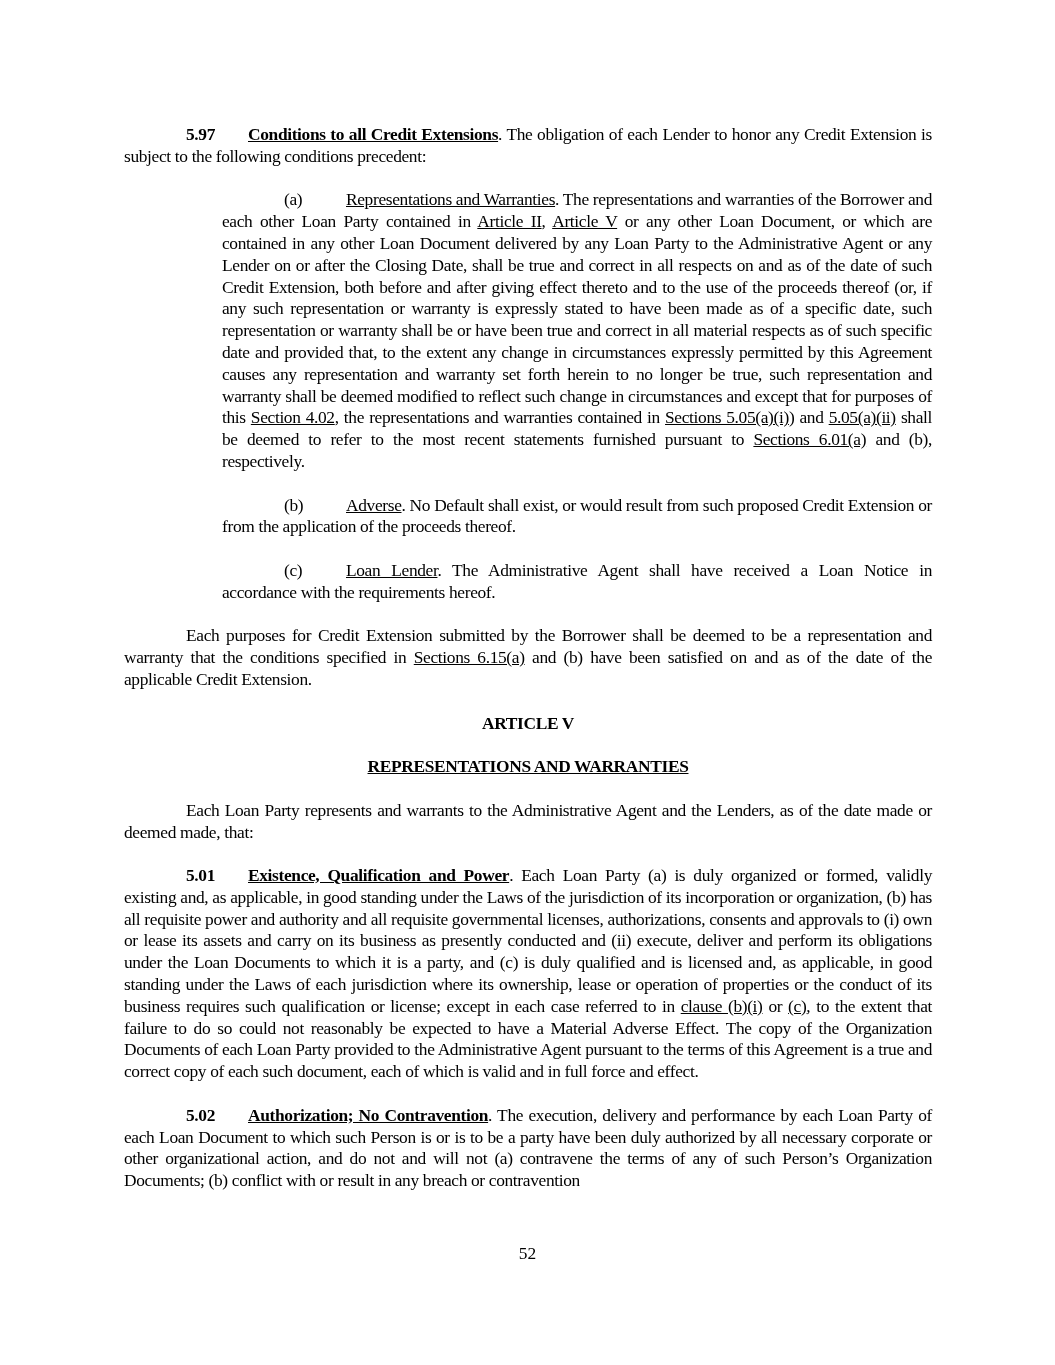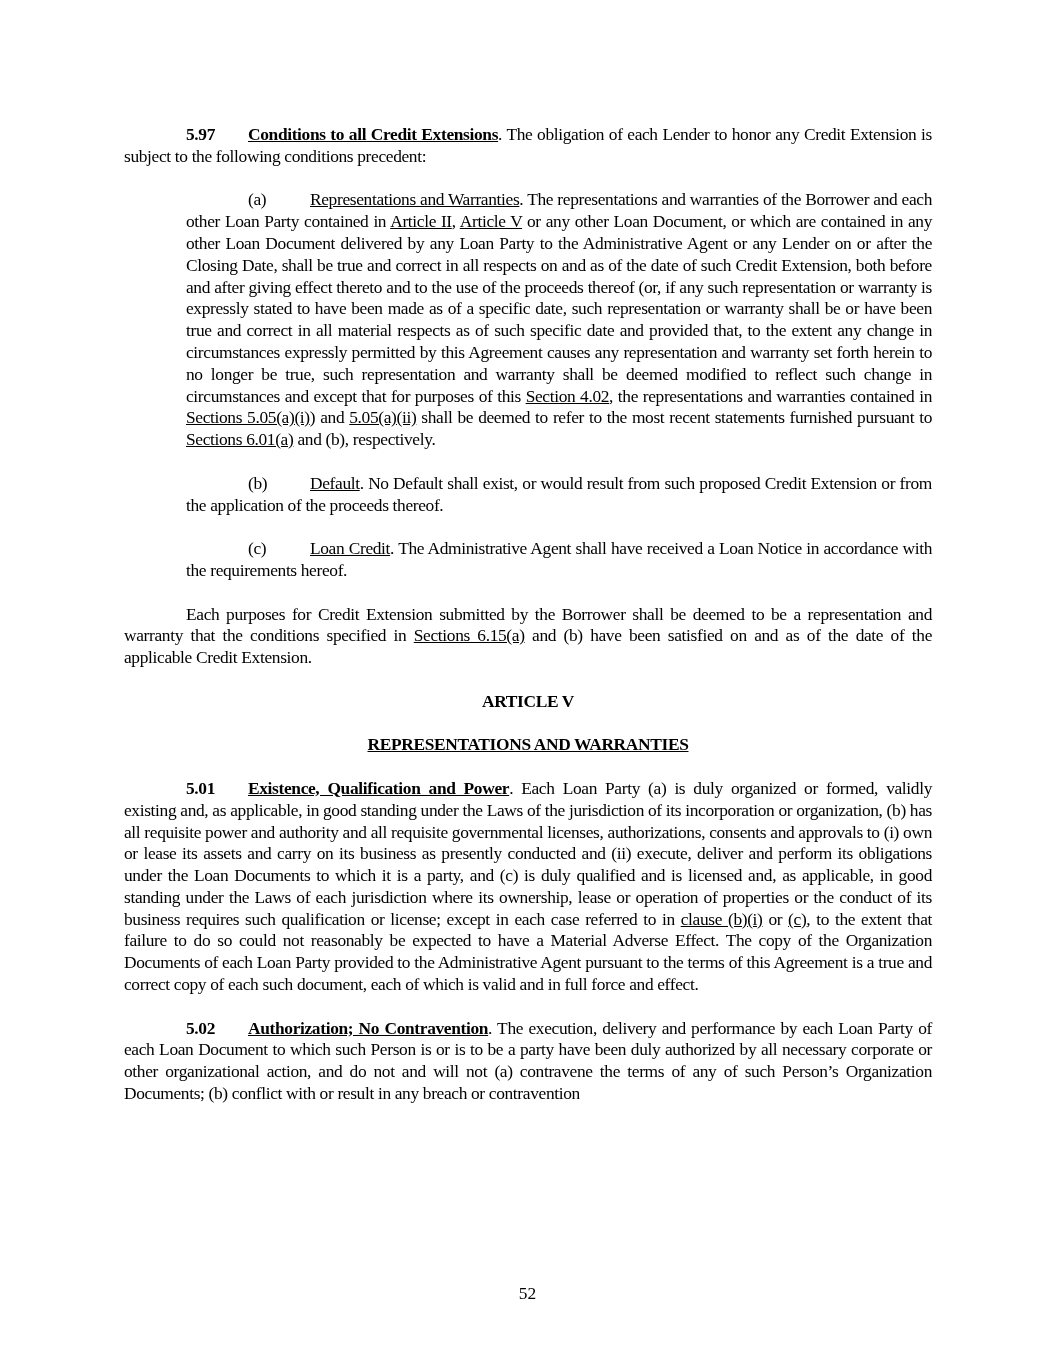--- a/index.html
+++ b/index.html
@@ -6,50 +6,51 @@
   body { width: 1055px; height: 1365px; position: relative; overflow: hidden; }
   .page {
     position: absolute; left: 124px; top: 124px; width: 808px;
     font-family: "Liberation Serif", serif;
     font-size: 17.4px; line-height: 21.8px; color: #000;
     letter-spacing: -0.35px;
   }
   p { margin: 0; text-align: justify; }
   .blk { margin-bottom: 21.8px; }
   .ind1 { text-indent: 62px; }
-  .sub { margin-left: 62px; text-indent: 62px; }
+  .sub { margin-left: 98px; text-indent: 62px; }
   .num { font-weight: bold; display: inline-block; width: 62px; text-indent: 0; }
   .lbl { display: inline-block; width: 62px; text-indent: 0; }
   .hd { font-weight: bold; text-decoration: underline; margin-top: 32px; }
   .u { text-decoration: underline; }
   .center { text-align: center; font-weight: bold; }
   .pageno {
-    position: absolute; left: 0; width: 1055px; top: 1283px; text-align: center;
+    position: absolute; left: 0; width: 1055px; top: 1243px; text-align: center;
     font-family: "Liberation Serif", serif; font-size: 17.4px; color: #000;
   }
 </style>
 </head>
 <body>
 
 <div class="page">
 
   <p class="blk ind1"><span class="num">5.97</span><span class="hd">Conditions to all Credit Extensions</span><span>.  The obligation of each Lender to honor any Credit Extension is subject to the following conditions precedent:</span></p>
 
   <p class="blk sub"><span class="lbl">(a)</span><span class="u">Representations and Warranties</span><span>.  The representations and warranties of the Borrower and each other Loan Party contained in </span><span class="u">Article II</span><span>, </span><span class="u">Article V</span><span> or any other Loan Document, or which are contained in any other Loan Document delivered by any Loan Party to the Administrative Agent or any Lender on or after the Closing Date, shall be true and correct in all respects on and as of the date of such Credit Extension, both before and after giving effect thereto and to the use of the proceeds thereof (or, if any such representation or warranty is expressly stated to have been made as of a specific date, such representation or warranty shall be or have been true and correct in all material respects as of such specific date and provided that, to the extent any change in circumstances expressly permitted by this Agreement causes any representation and warranty set forth herein to no longer be true, such representation and warranty shall be deemed modified to reflect such change in circumstances and except that for purposes of this </span><span class="u">Section 4.02</span><span>, the representations and warranties contained in </span><span class="u">Sections 5.05(a)(i)</span><span>) and </span><span class="u">5.05(a)(ii)</span><span> shall be deemed to refer to the most recent statements furnished pursuant to </span><span class="u">Sections 6.01(a)</span><span> and (b), respectively.</span></p>
 
-  <p class="blk sub"><span class="lbl">(b)</span><span class="u">Default</span><span>.  No Default shall exist, or would result from such proposed Credit Extension or from the application of the proceeds thereof.</span></p>
+  <p class="blk sub"><span class="lbl">(b)</span><span class="u">Adverse</span><span>.  No Default shall exist, or would result from such proposed Credit Extension or from the application of the proceeds thereof.</span></p>
 
-  <p class="blk sub"><span class="lbl">(c)</span><span class="u">Loan Credit</span><span>.  The Administrative Agent shall have received a Loan Notice in accordance with the requirements hereof.</span></p>
+  <p class="blk sub"><span class="lbl">(c)</span><span class="u">Loan Lender</span><span>.  The Administrative Agent shall have received a Loan Notice in accordance with the requirements hereof.</span></p>
 
   <p class="blk ind1"><span>Each purposes for Credit Extension submitted by the Borrower shall be deemed to be a representation and warranty that the conditions specified in </span><span class="u">Sections 6.15(a)</span><span> and (b) have been satisfied on and as of the date of the applicable Credit Extension.</span></p>
 
   <p class="blk center">ARTICLE V</p>
 
   <p class="blk center"><span class="u">REPRESENTATIONS AND WARRANTIES</span></p>
 
+  <p class="blk ind1">Each Loan Party represents and warrants to the Administrative Agent and the Lenders, as of the date made or deemed made, that:</p>
 
   <p class="blk ind1"><span class="num">5.01</span><span class="hd">Existence, Qualification and Power</span><span>.  Each Loan Party (a) is duly organized or formed, validly existing and, as applicable, in good standing under the Laws of the jurisdiction of its incorporation or organization, (b) has all requisite power and authority and all requisite governmental licenses, authorizations, consents and approvals to (i) own or lease its assets and carry on its business as presently conducted and (ii) execute, deliver and perform its obligations under the Loan Documents to which it is a party, and (c) is duly qualified and is licensed and, as applicable, in good standing under the Laws of each jurisdiction where its ownership, lease or operation of properties or the conduct of its business requires such qualification or license; except in each case referred to in </span><span class="u">clause (b)(i)</span><span> or </span><span class="u">(c)</span><span>, to the extent that failure to do so could not reasonably be expected to have a Material Adverse Effect.  The copy of the Organization Documents of each Loan Party provided to the Administrative Agent pursuant to the terms of this Agreement is a true and correct copy of each such document, each of which is valid and in full force and effect.</span></p>
 
   <p class="ind1"><span class="num">5.02</span><span class="hd">Authorization; No Contravention</span><span>.  The execution, delivery and performance by each Loan Party of each Loan Document to which such Person is or is to be a party have been duly authorized by all necessary corporate or other organizational action, and do not and will not (a) contravene the terms of any of such Person’s Organization Documents; (b) conflict with or result in any breach or contravention</span></p>
 
 </div>
 
 <div class="pageno">52</div>
 
 </body></html>

